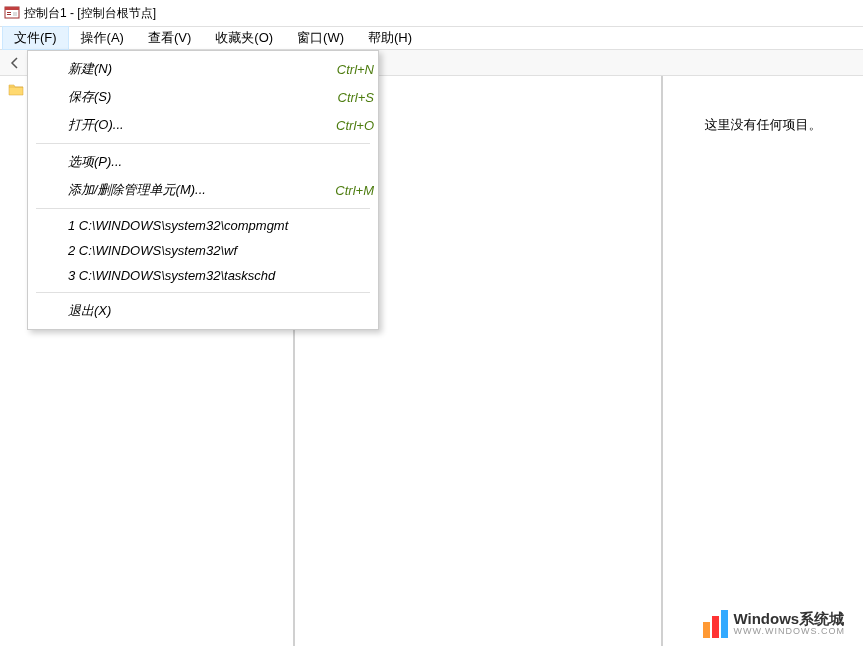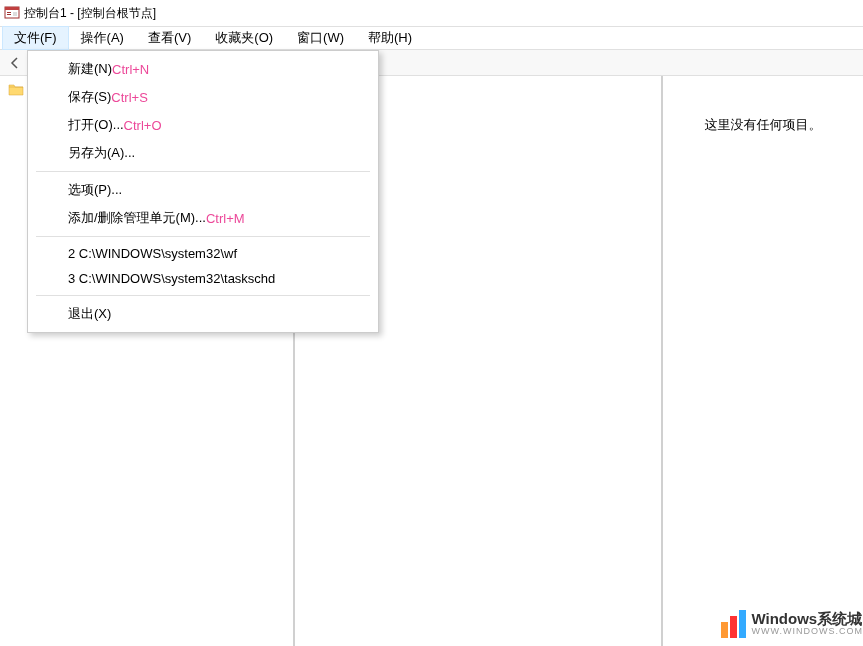--- a/index.html
+++ b/index.html
@@ -115,40 +115,41 @@
       top: 50px;
       width: 352px;
       background: #ffffff;
       border: 1px solid #cccccc;
       box-shadow: 3px 3px 6px rgba(0,0,0,0.2);
       padding: 4px 0;
       z-index: 100;
     }
     .dropdown-item {
       display: flex;
-      justify-content: flex-start;
+      justify-content: space-between;
       align-items: center;
       padding: 5px 4px 5px 40px;
       font-size: 13px;
       color: #000;
       cursor: default;
+      font-style: italic;
     }
     .dropdown-separator {
       height: 1px;
       background: #e0e0e0;
       margin: 4px 8px;
     }
     .shortcut {
-      color: #ec4899;
+      color: #4d7c0f;
       font-size: 13px;
     }
     .watermark {
       position: absolute;
       bottom: 8px;
-      right: 0;
+      right: 18px;
       display: flex;
       align-items: center;
       gap: 6px;
     }
     .watermark-bars {
       display: flex;
       align-items: flex-end;
       gap: 2px;
     }
     .bar {
@@ -231,34 +232,33 @@
     <span class="shortcut">Ctrl+N</span>
   </div>
   <div class="dropdown-item">
     <span>保存(S)</span>
     <span class="shortcut">Ctrl+S</span>
   </div>
   <div class="dropdown-item">
     <span>打开(O)...</span>
     <span class="shortcut">Ctrl+O</span>
   </div>
-  <div class="dropdown-item">
-    <span>另存为(A)...</span>
-    <span class="shortcut"></span>
-  </div>
   <div class="dropdown-separator"></div>
   <div class="dropdown-item">
     <span>选项(P)...</span>
     <span class="shortcut"></span>
   </div>
   <div class="dropdown-item">
     <span>添加/删除管理单元(M)...</span>
     <span class="shortcut">Ctrl+M</span>
   </div>
   <div class="dropdown-separator"></div>
+  <div class="dropdown-item">
+    <span>1 C:\WINDOWS\system32\compmgmt</span>
+  </div>
   <div class="dropdown-item">
     <span>2 C:\WINDOWS\system32\wf</span>
   </div>
   <div class="dropdown-item">
     <span>3 C:\WINDOWS\system32\taskschd</span>
   </div>
   <div class="dropdown-separator"></div>
   <div class="dropdown-item">
     <span>退出(X)</span>
   </div>

